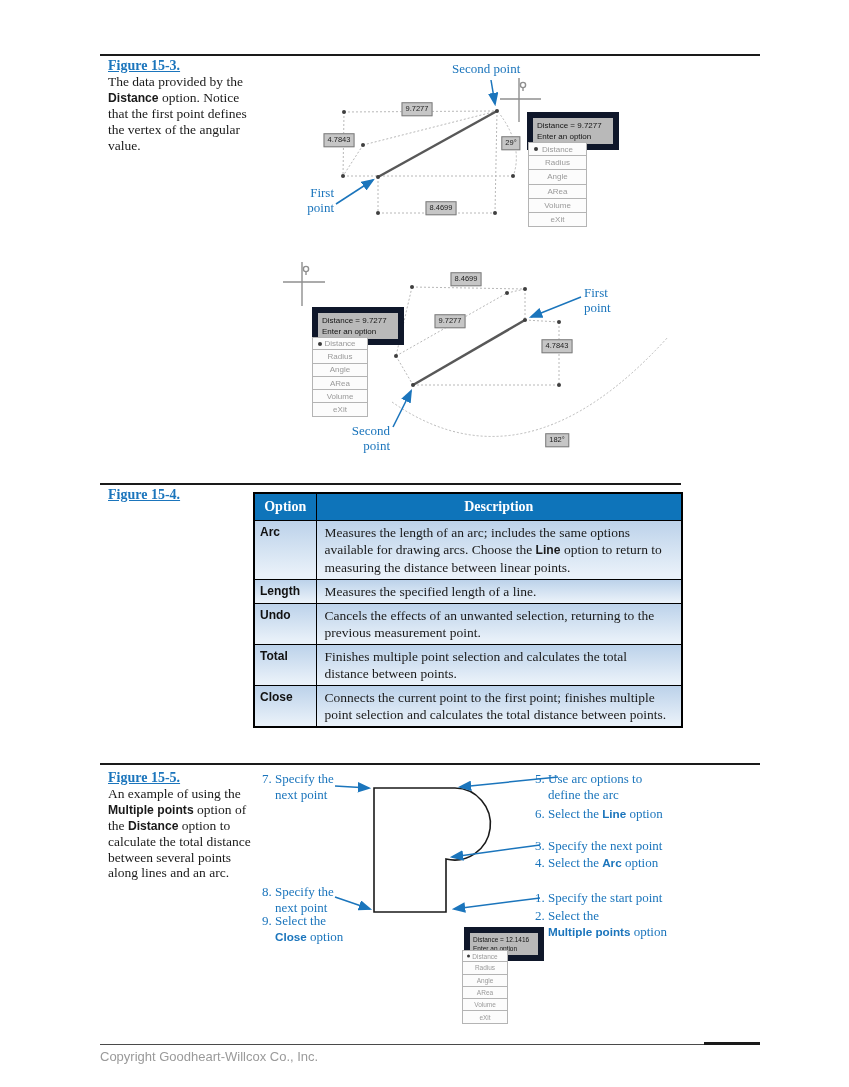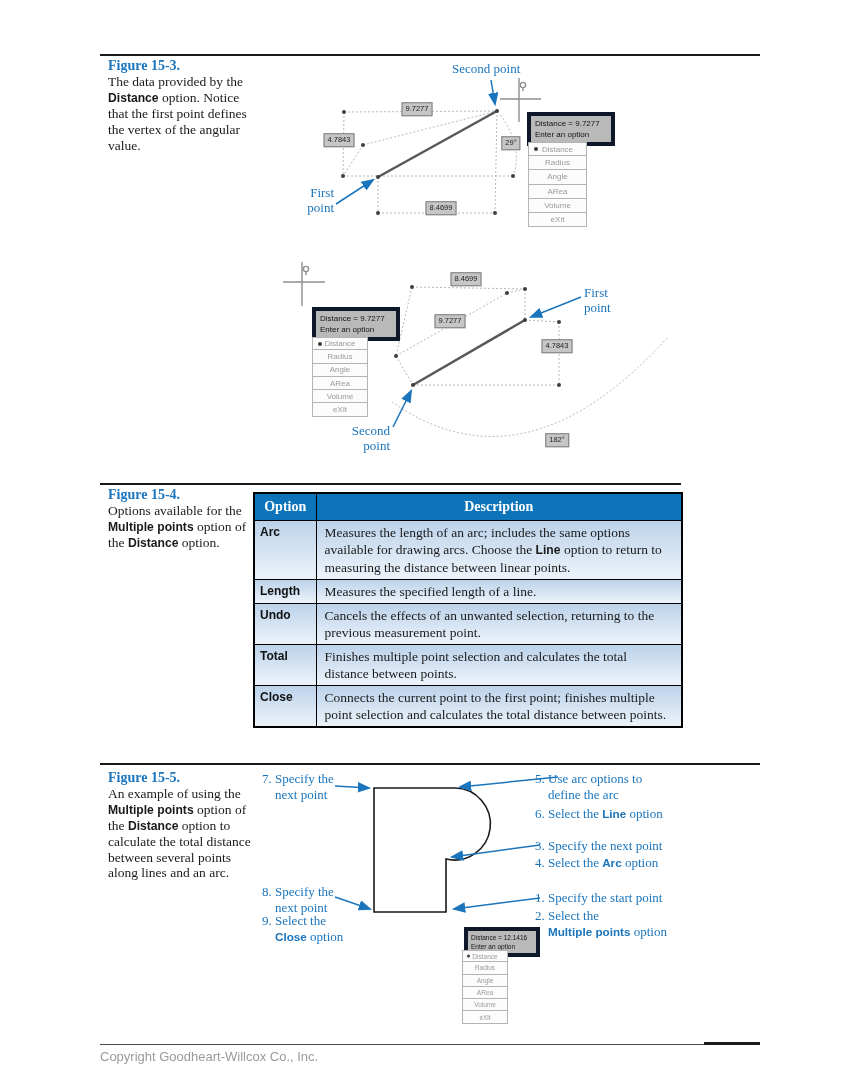--- a/index.html
+++ b/index.html
@@ -1,26 +1,26 @@
 <!DOCTYPE html>
 <html><head>
 <meta charset="utf-8">
 <style>
   html,body{margin:0;padding:0;background:#ffffff;}
   .page{position:relative;width:849px;height:1087px;background:#fff;overflow:hidden;
         font-family:"Liberation Serif",serif;color:#1a1a1a;}
   .rule{position:absolute;background:#1a1a1a;}
   .cap{position:absolute;width:152px;font-size:13.5px;line-height:1.17;}
-  .cap .cap-title{font-weight:bold;color:#1b75bc;font-size:14px;}
+  .cap .cap-title{font-weight:bold;color:#1b75bc;font-size:14px;text-decoration:underline;}
   .bf{font-family:"Liberation Sans",sans-serif;font-weight:bold;font-size:0.9em;}
   .svg-layer{position:absolute;left:0;top:0;pointer-events:none;}
   .dim{position:absolute;background:#c6c6c6;border:1px solid #7d7d7d;color:#222;
        font-family:"Liberation Sans",sans-serif;font-size:7.5px;line-height:1;
        padding:2px 3px;white-space:nowrap;transform:translate(-50%,-50%);}
-  .tip{position:absolute;background:#b9b9b9;border:4px solid #0f172a;color:#141414;
+  .tip{position:absolute;background:#b9b9b9;border:6px solid #0f172a;color:#141414;
        font-family:"Liberation Sans",sans-serif;font-size:8px;line-height:1.4;
        padding:2px 4px;white-space:nowrap;}
   .menu{position:absolute;font-family:"Liberation Sans",sans-serif;color:#9a9a9a;}
   .menu .mi{box-sizing:border-box;background:#fcfcfc;border:1px solid #b4b4b4;border-top:none;
        display:flex;align-items:center;justify-content:center;position:relative;}
   .menu .mi:first-child{border-top:1px solid #b4b4b4;}
   .bullet{position:absolute;left:5px;top:50%;transform:translateY(-50%);
        width:4px;height:4px;border-radius:50%;background:#3a3a3a;}
   .menu-sm .bullet{width:3px;height:3px;left:4px;}
   .callout{position:absolute;font-size:13px;color:#1b75bc;line-height:1.22;white-space:nowrap;}
@@ -206,21 +206,20 @@
     <div class="mi" style="height:13.3px;">
         <span>Volume</span>
       </div>
     <div class="mi" style="height:13.3px;">
         <span>eXit</span>
       </div>
   </div>
 
   <div class="cap" style="left:108px;top:487px;">
     <div class="cap-title">Figure 15-4.</div>
-    <div><span>Options available for the </span><span class="bf">Multiple points</span><span> option of the </span><span class="bf">Distance</span><span> option.</span></div>
   </div>
 
   <table class="opt">
     <colgroup>
         <col style="width:62px">
         <col style="width:366px">
       </colgroup>
     <tbody>
         <tr>
       <th>Option</th>

